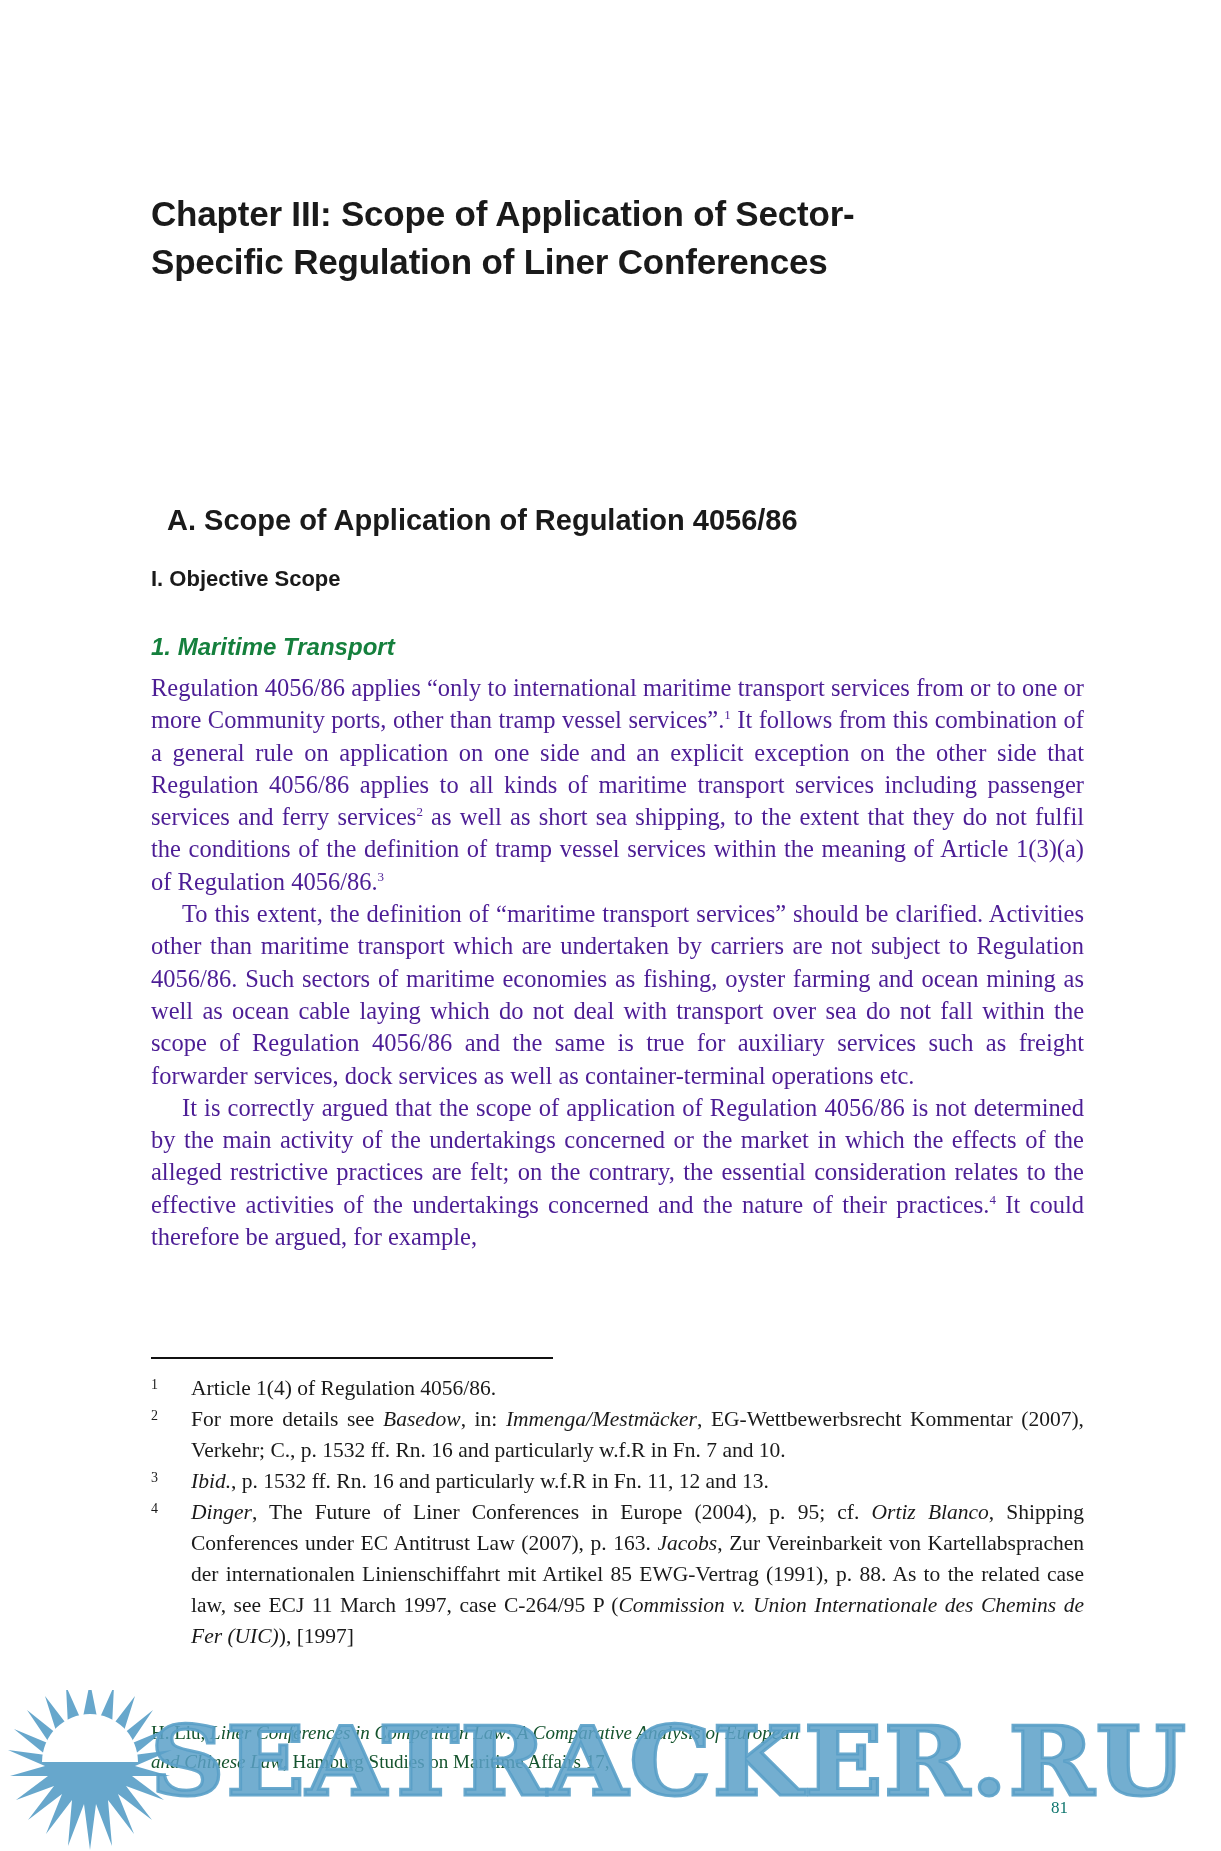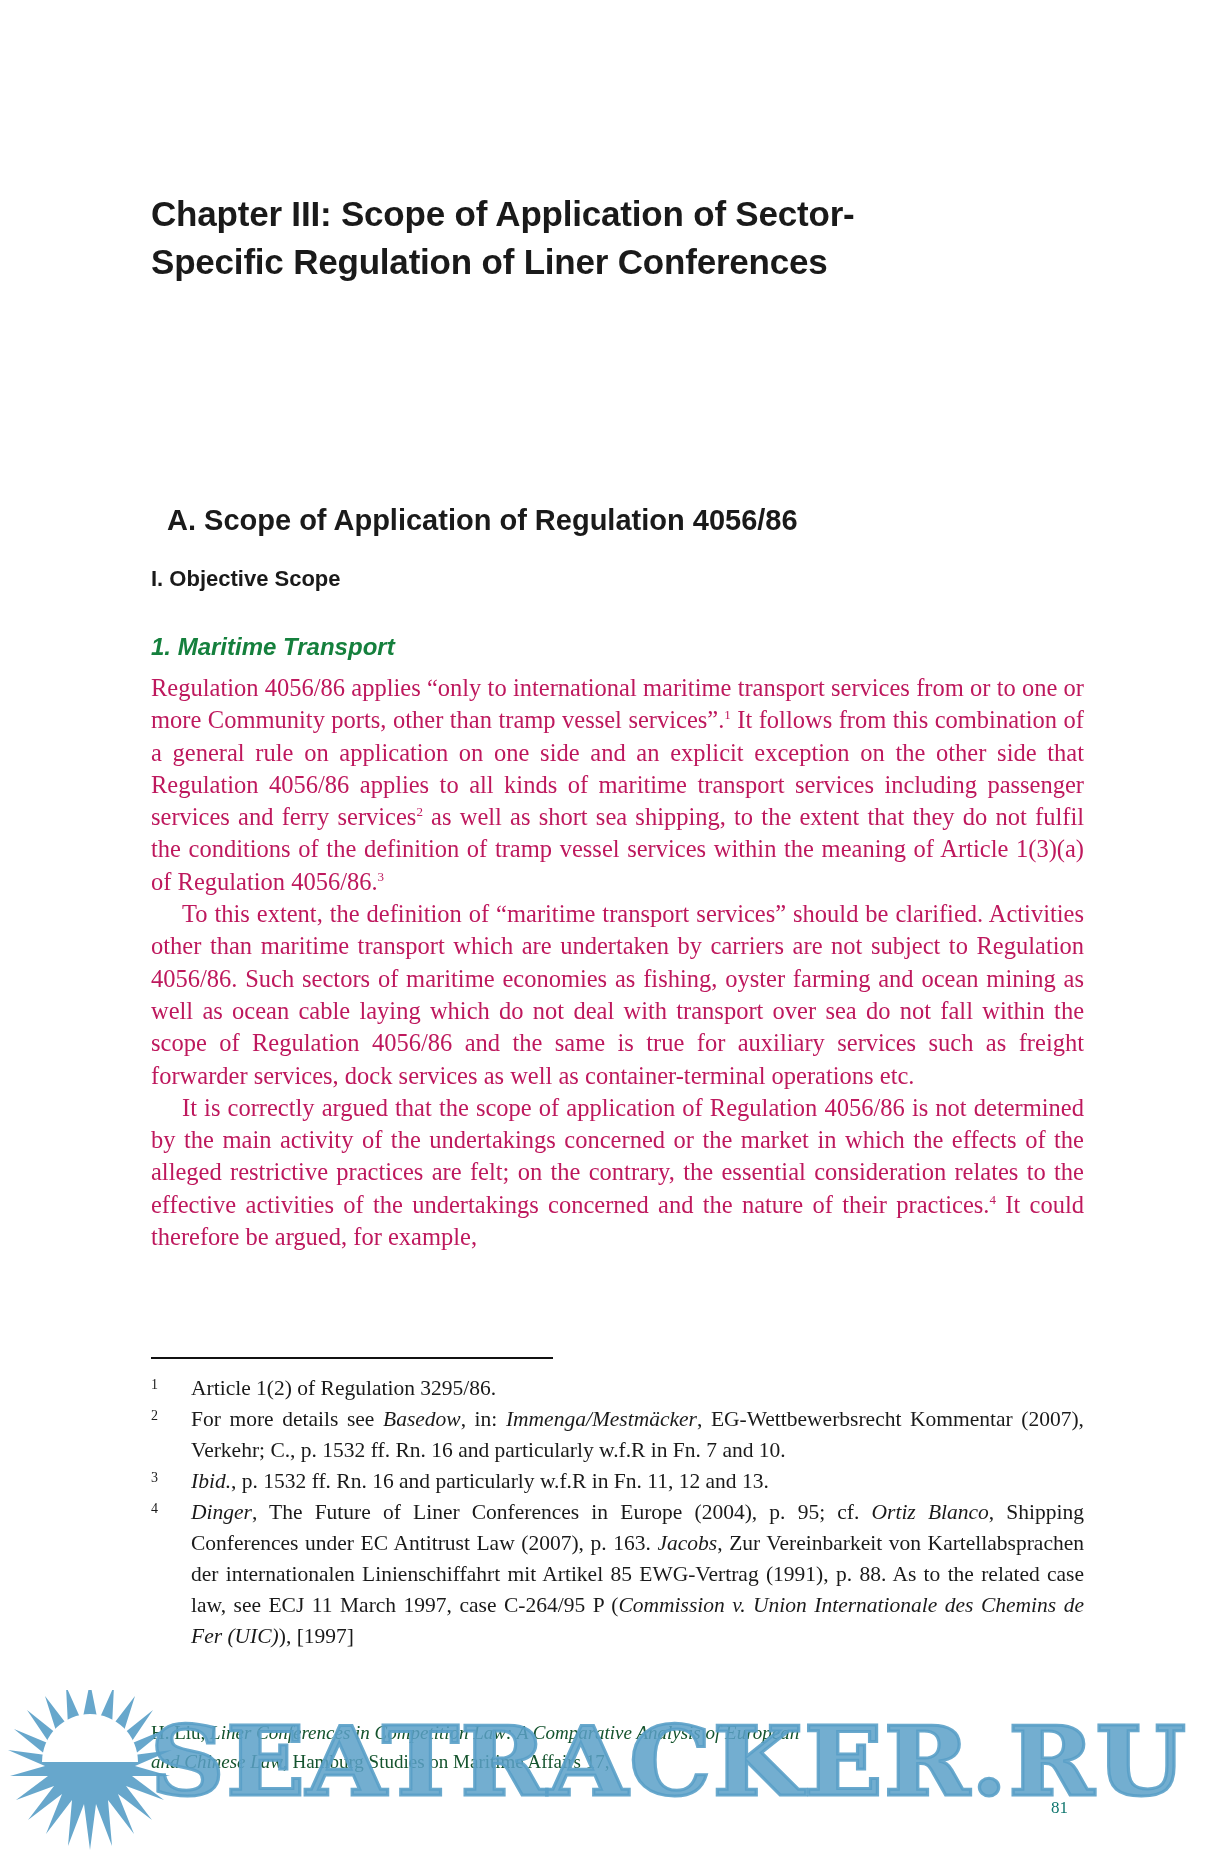--- a/index.html
+++ b/index.html
@@ -70,21 +70,21 @@
     }
     .body-text {
       position: absolute;
       left: 151px;
       top: 672px;
       width: 933px;
       font-family: "Liberation Serif", serif;
       font-size: 24.5px;
       line-height: 32.3px;
       text-align: justify;
-      color: #be185d;
+      color: #4c1d95;
     }
     .body-text p {
       margin: 0;
       text-indent: 0;
     }
     .body-text p.indent {
       text-indent: 31px;
     }
     sup.fn {
       font-size: 13px;
@@ -188,21 +188,21 @@
     <p><span>Regulation 4056/86 applies “only to international maritime transport services from or to one or more Community ports, other than tramp vessel services”.</span><sup class="fn">1</sup><span> It follows from this combination of a general rule on application on one side and an explicit exception on the other side that Regulation 4056/86 applies to all kinds of maritime transport services including passenger services and ferry services</span><sup class="fn">2</sup><span> as well as short sea shipping, to the extent that they do not fulfil the conditions of the definition of tramp vessel services within the meaning of Article 1(3)(a) of Regulation 4056/86.</span><sup class="fn">3</sup></p>
     <p class="indent">To this extent, the definition of “maritime transport services” should be clarified. Activities other than maritime transport which are undertaken by carriers are not subject to Regulation 4056/86. Such sectors of maritime economies as fishing, oyster farming and ocean mining as well as ocean cable laying which do not deal with transport over sea do not fall within the scope of Regulation 4056/86 and the same is true for auxiliary services such as freight forwarder services, dock services as well as container-terminal operations etc.</p>
     <p class="indent"><span>It is correctly argued that the scope of application of Regulation 4056/86 is not determined by the main activity of the undertakings concerned or the market in which the effects of the alleged restrictive practices are felt; on the contrary, the essential consideration relates to the effective activities of the undertakings concerned and the nature of their practices.</span><sup class="fn">4</sup><span> It could therefore be argued, for example,</span></p>
   </div>
 
   <div class="fn-rule"></div>
 
   <div class="footnotes">
     <div class="footnote">
       <span class="fn-num">1</span>
-      <span class="fn-text">Article 1(2) of Regulation 3295/86.</span>
+      <span class="fn-text">Article 1(4) of Regulation 4056/86.</span>
     </div>
     <div class="footnote">
       <span class="fn-num">2</span>
       <span class="fn-text"><span>For more details see </span><i>Basedow</i><span>, in: </span><i>Immenga/Mestmäcker</i><span>, EG-Wettbewerbsrecht Kommentar (2007), Verkehr; C., p. 1532 ff. Rn. 16 and particularly w.f.R in Fn. 7 and 10.</span></span>
     </div>
     <div class="footnote">
       <span class="fn-num">3</span>
       <span class="fn-text"><i>Ibid.</i><span>, p. 1532 ff. Rn. 16 and particularly w.f.R in Fn. 11, 12 and 13.</span></span>
     </div>
     <div class="footnote">

